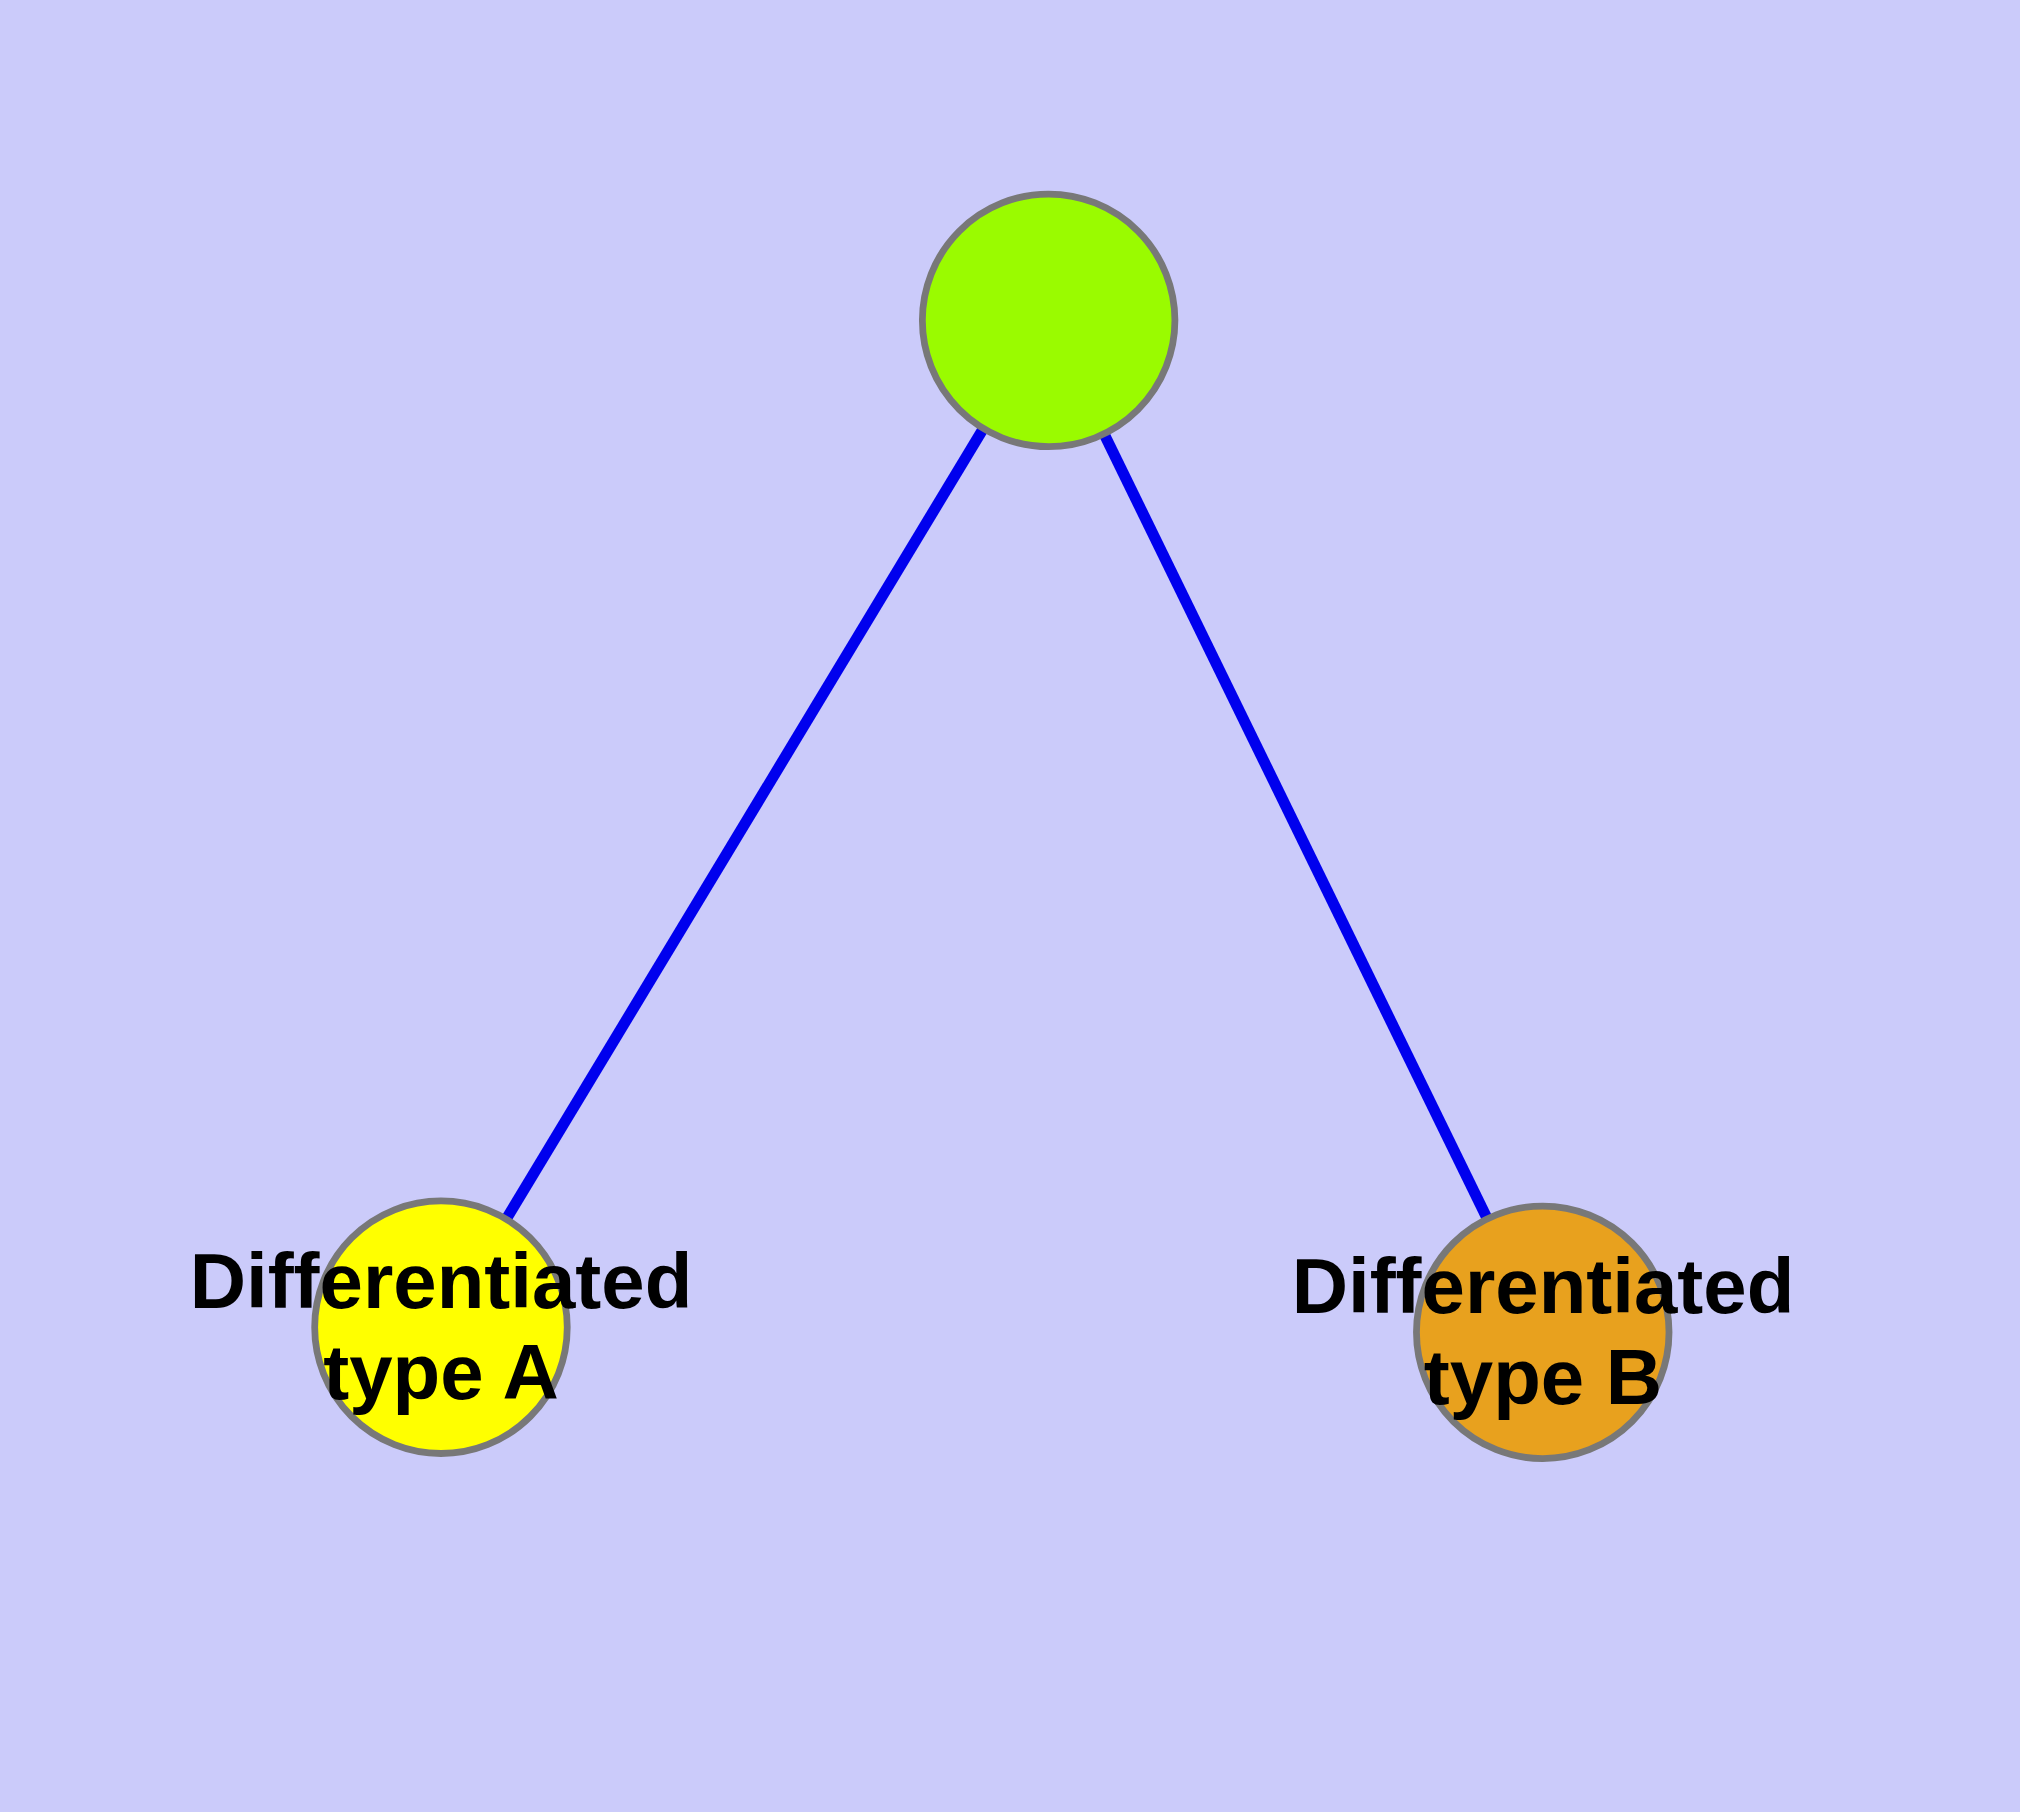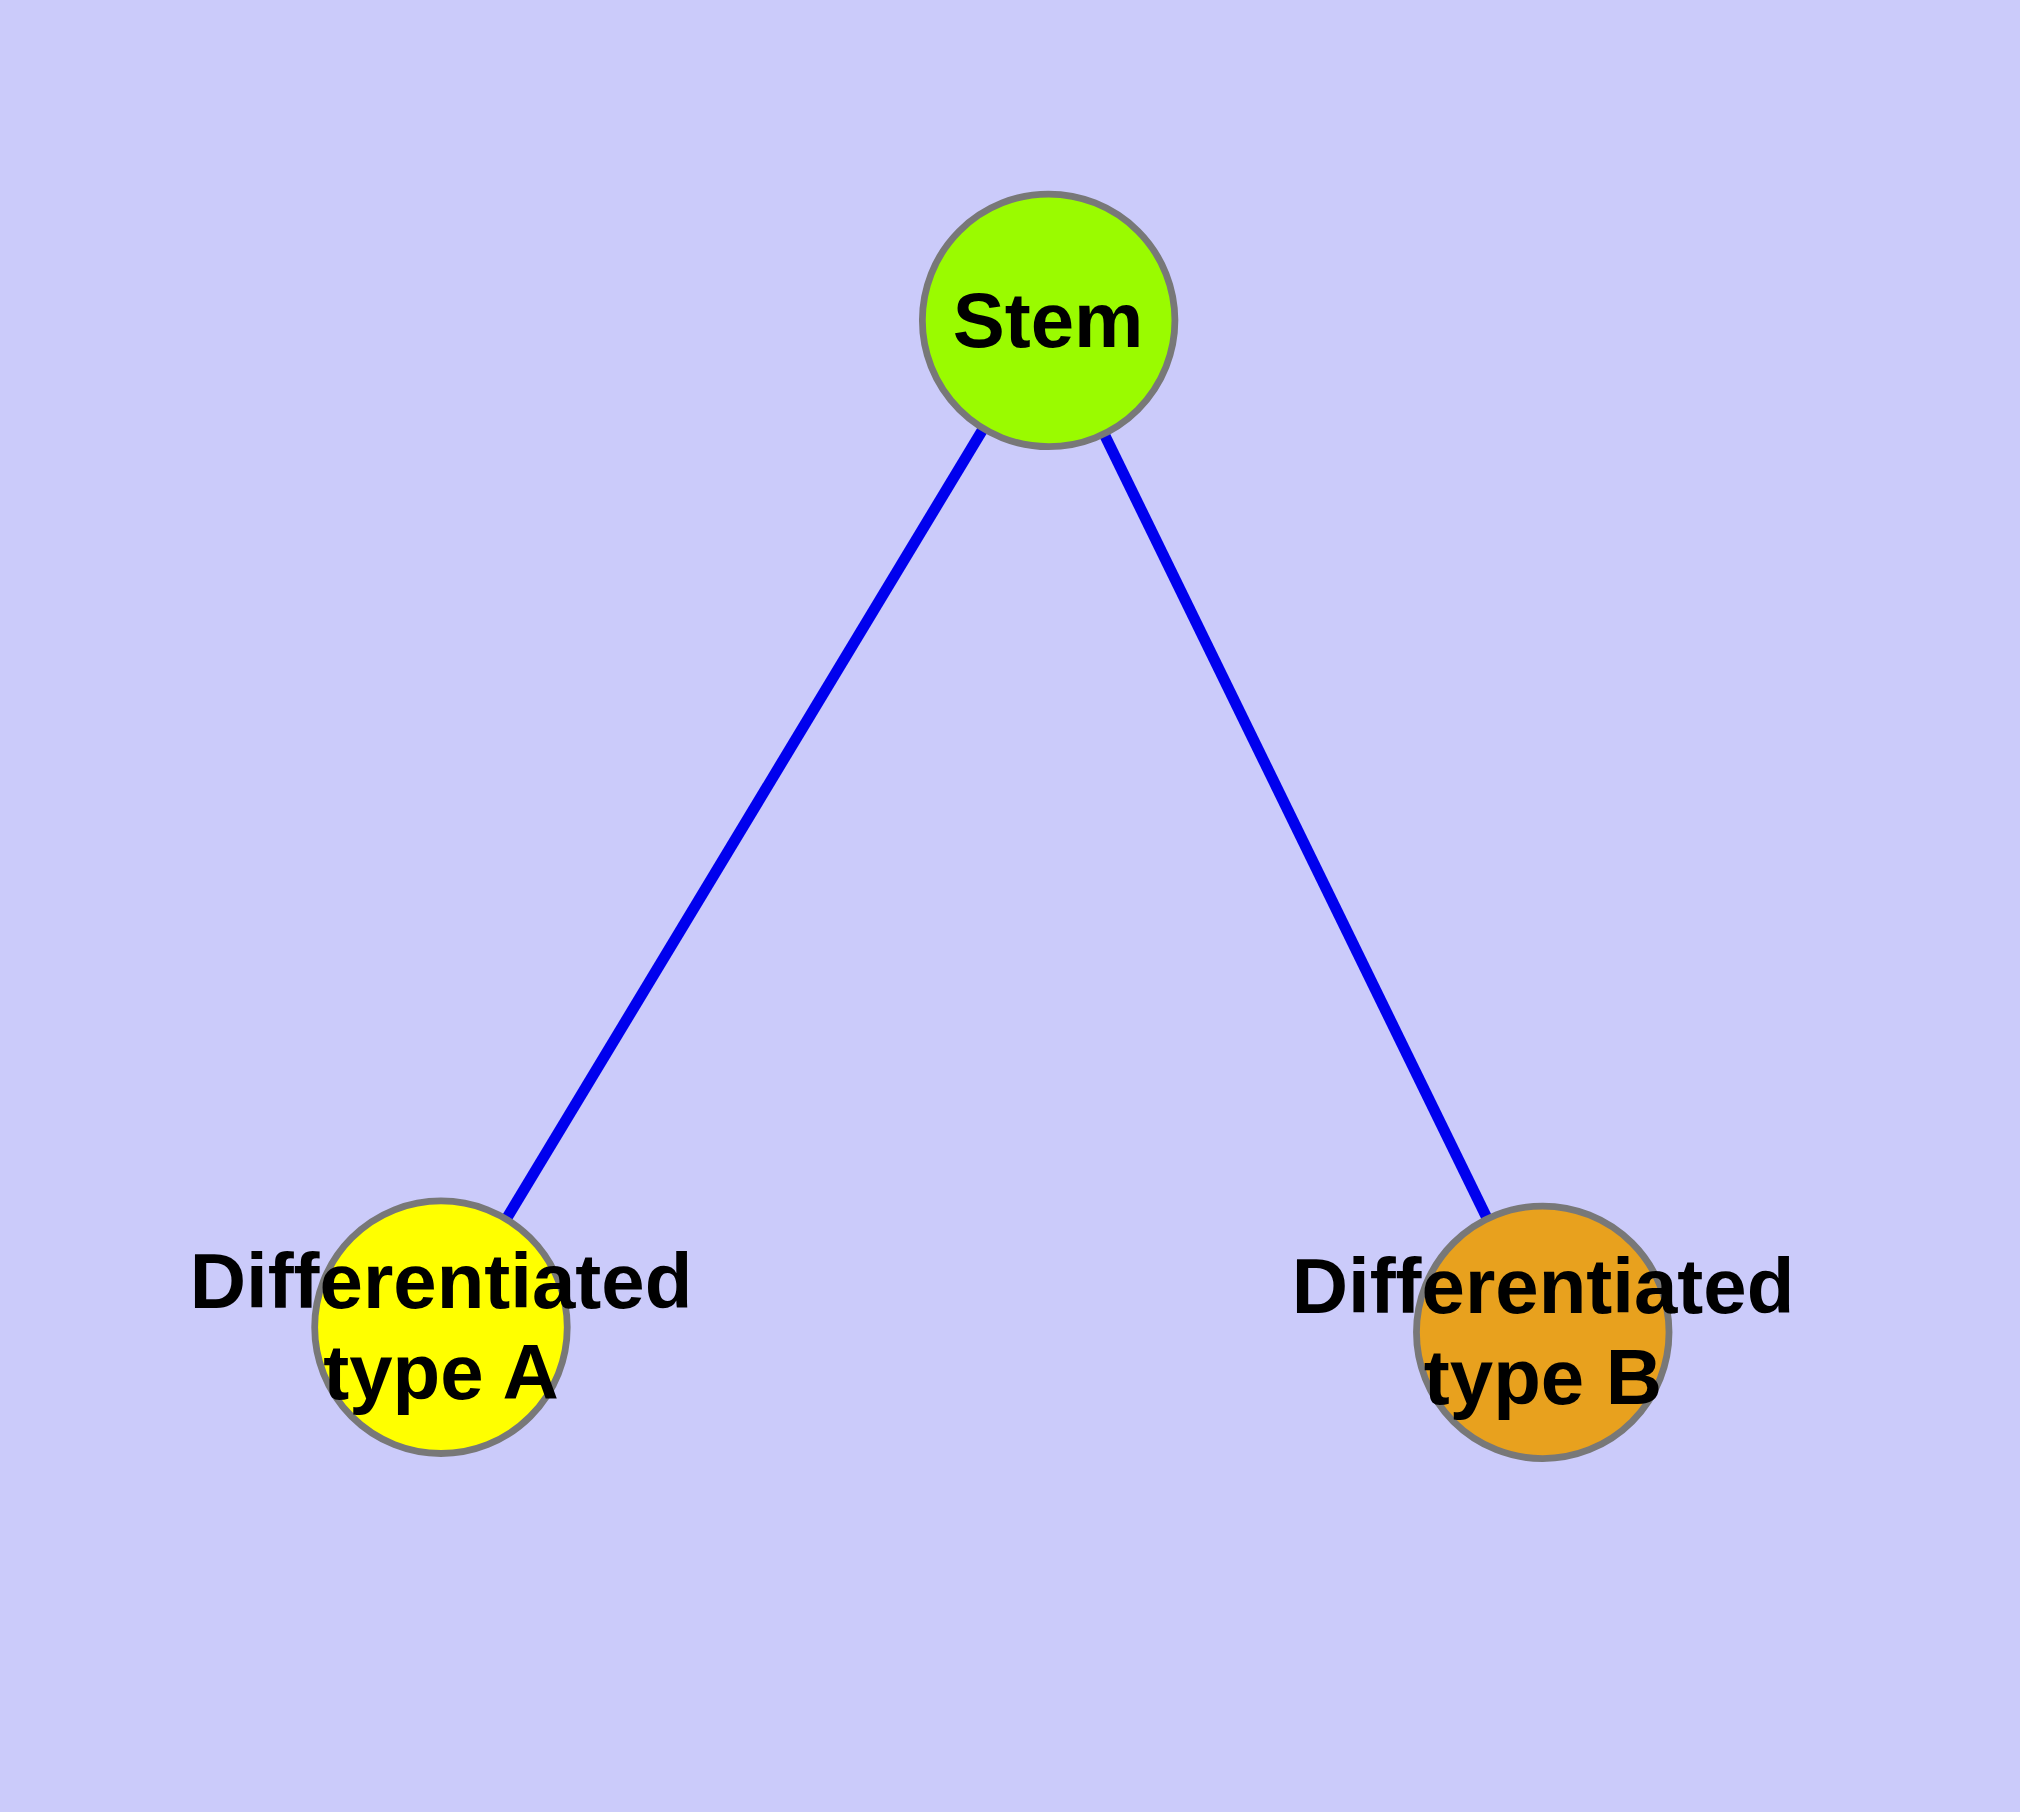--- a/index.html
+++ b/index.html
@@ -41,20 +41,19 @@
 
 <div class="canvas" style="width: 2021px; height: 1812px; background: rgb(203, 203, 250);">
   <svg id="graph-svg" xmlns="http://www.w3.org/2000/svg" viewBox="0 0 2384 2138">
       <line x1="1237" y1="378" x2="520" y2="1566" stroke="#0000EE" stroke-width="13"></line>
       <line x1="1237" y1="378" x2="1820" y2="1572" stroke="#0000EE" stroke-width="13"></line>
       <circle cx="1237" cy="378" r="149" fill="#9AFB00" stroke="#787878" stroke-width="8"></circle>
       <circle cx="520" cy="1566" r="149" fill="#FFFF00" stroke="#787878" stroke-width="8"></circle>
       <circle cx="1820" cy="1572" r="149" fill="#E8A11E" stroke="#787878" stroke-width="8"></circle>
     </svg>
   <div class="label-layer" id="label-layer">
-      <div class="node-label" style="left: 1048px; top: 320px; color: rgb(0, 0, 0);">Stem</div>
       <div class="node-label" style="left: 441px; top: 1327px; color: rgb(0, 0, 0);">Differentiated
 type A</div>
       <div class="node-label" style="left: 1543px; top: 1332px; color: rgb(0, 0, 0);">Differentiated
 type B</div>
     </div>
 </div>
 
 
 </body></html>

